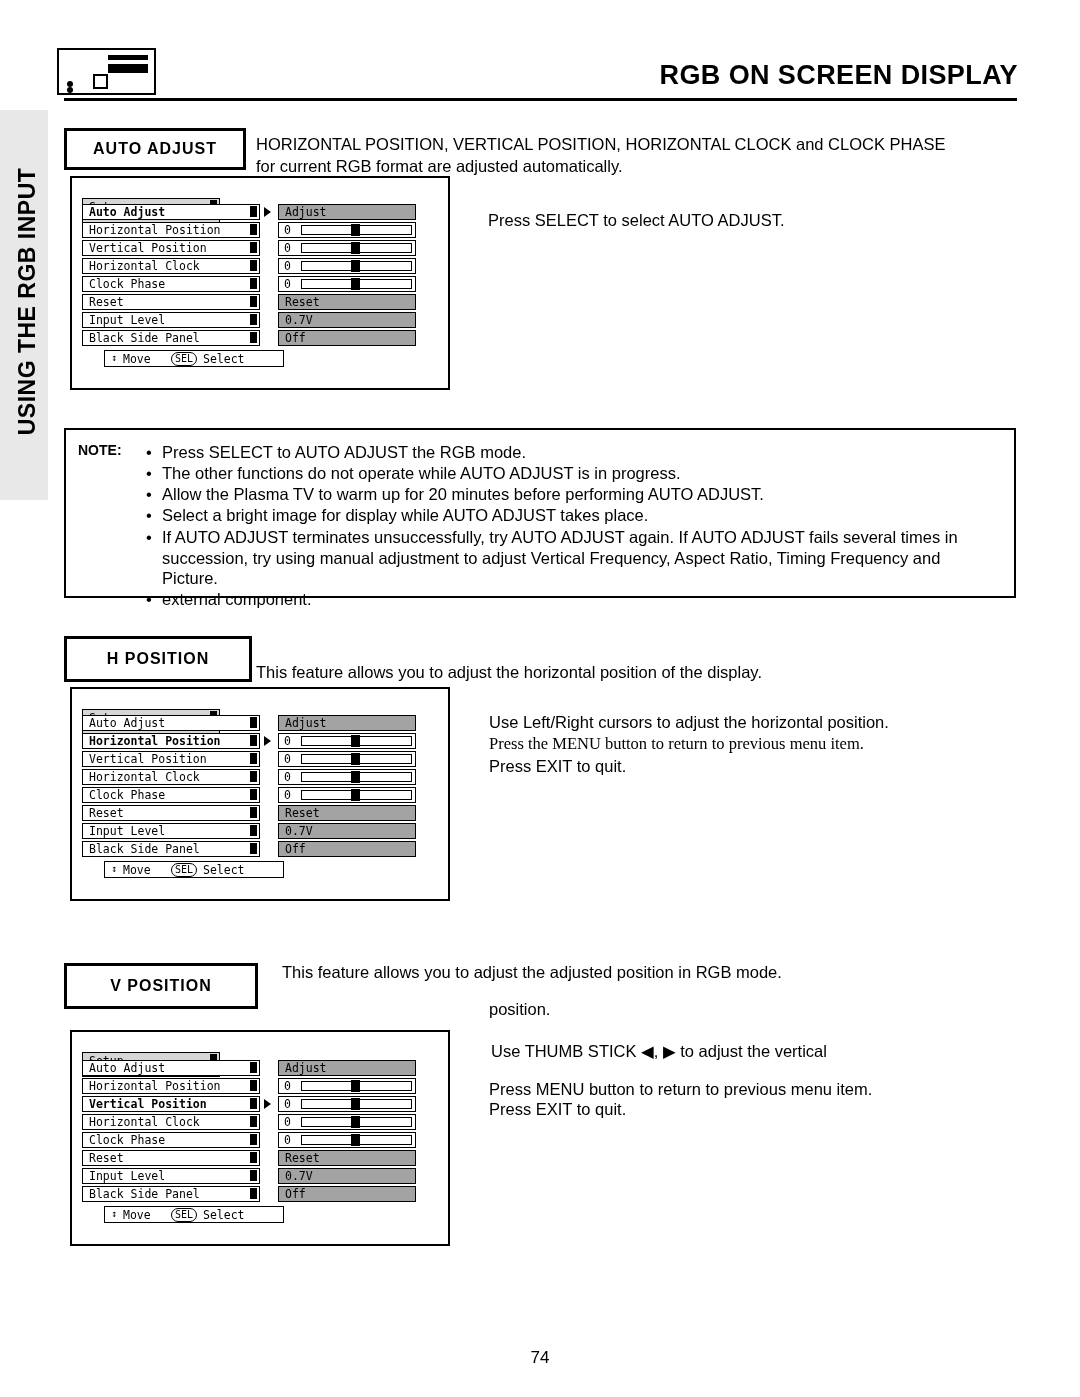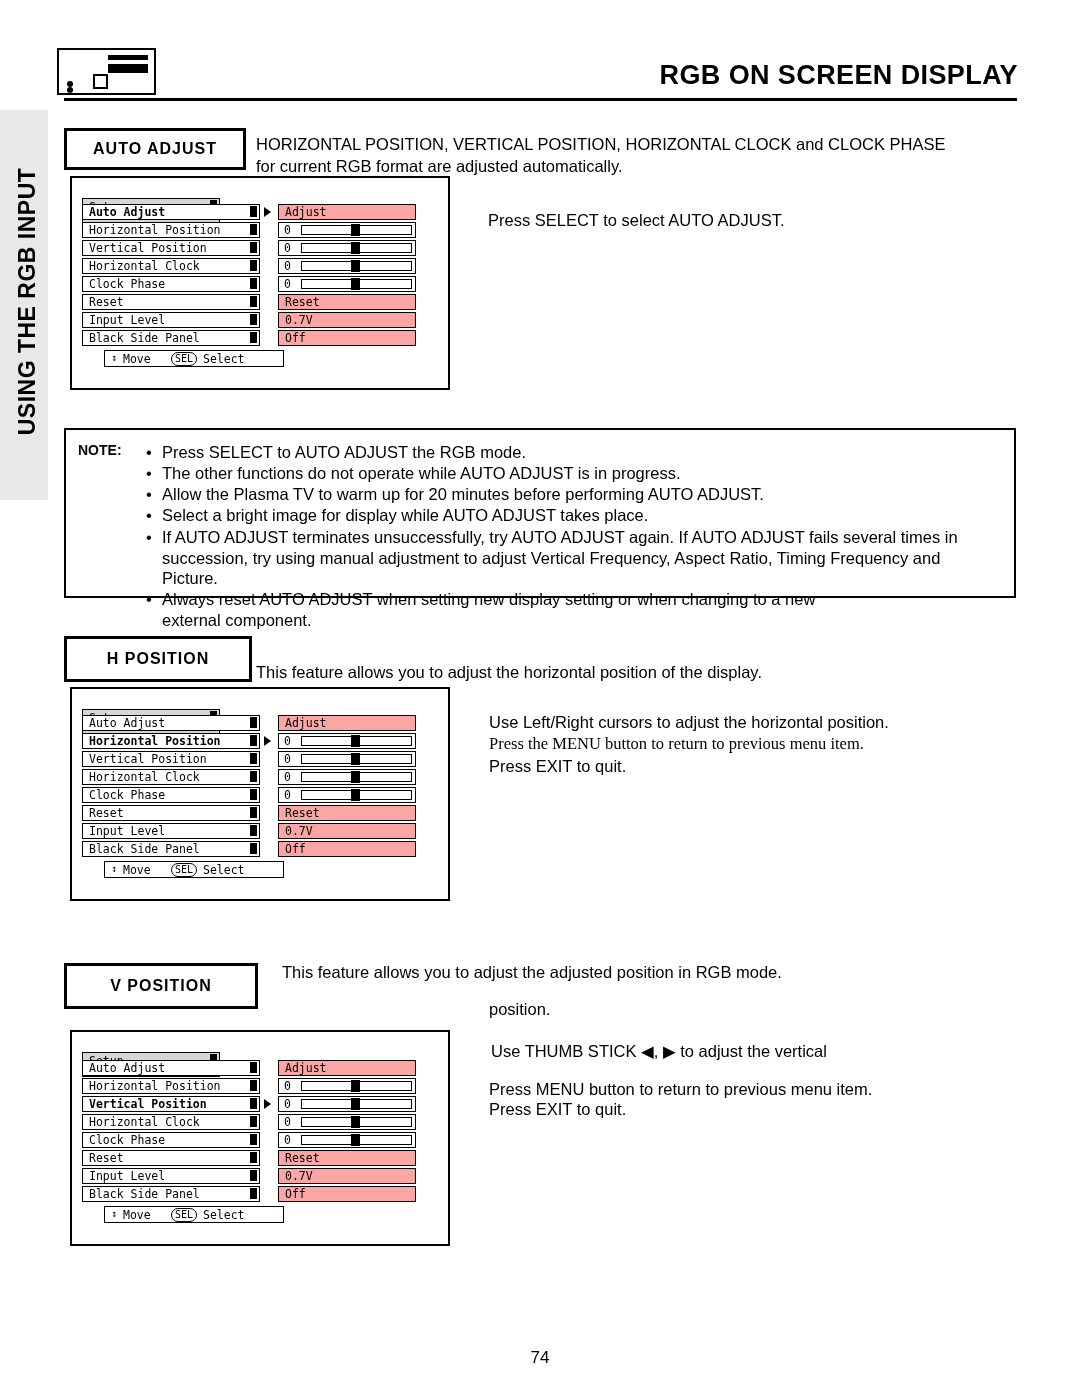--- a/index.html
+++ b/index.html
@@ -235,21 +235,21 @@
     border-bottom: 5px solid transparent;
     border-left: 7px solid #000;
   }
   .val {
     position: absolute;
     left: 196px;
     top: 0;
     width: 138px;
     height: 16px;
     border: 1.5px solid #000;
-    background: #fca5a5;
+    background: #a3a3a3;
     box-sizing: border-box;
   }
   .val span {
     position: absolute;
     left: 6px;
     top: 0px;
   }
   .slider {
     position: absolute;
     left: 196px;
@@ -460,21 +460,21 @@
 
 <div class="note-box">
   <div class="note-label">NOTE:</div>
   <div class="note-list">
     <div class="li"><span class="b">•</span><span>Press SELECT to AUTO ADJUST the RGB mode.</span></div>
     <div class="li"><span class="b">•</span><span>The other functions do not operate while AUTO ADJUST is in progress.</span></div>
     <div class="li"><span class="b">•</span><span>Allow the Plasma TV to warm up for 20 minutes before performing AUTO ADJUST.</span></div>
     <div class="li"><span class="b">•</span><span>Select a bright image for display while AUTO ADJUST takes place.</span></div>
     <div class="li"><span class="b">•</span><span>If AUTO ADJUST terminates unsuccessfully, try AUTO ADJUST again.  If AUTO ADJUST fails several times in</span></div>
     <div class="li" style="padding-left:18px;"><span>succession, try using manual adjustment to adjust Vertical Frequency, Aspect Ratio, Timing Frequency and Picture.</span></div>
-    <div class="li"><span class="b">•</span><span>Always reset AUTO ADJUST when setting new display setting or when changing to a new</span></div>
+    <div class="li"><span class="b">•</span></div>
     <div class="li" style="padding-left:18px;"><span>external component.</span></div>
   </div>
 </div>
 
 <div class="sec-box" style="left:64px; top:636px; width:182px; height:40px;">
   <span>H POSITION</span>
 </div>
 <div class="body-text" style="left:256px; top:641px; width:740px;margin-top:20px;">This feature allows you to adjust the horizontal position of the display.</div>
 <div class="body-text" style="left:489px; top:711px; width:520px;">Use Left/Right cursors to adjust the horizontal position.</div>
 <div class="body-text" style="left:489px; top:733px; width:520px;font-family:Liberation Serif, serif;">Press the MENU button to return to previous menu item.</div>

